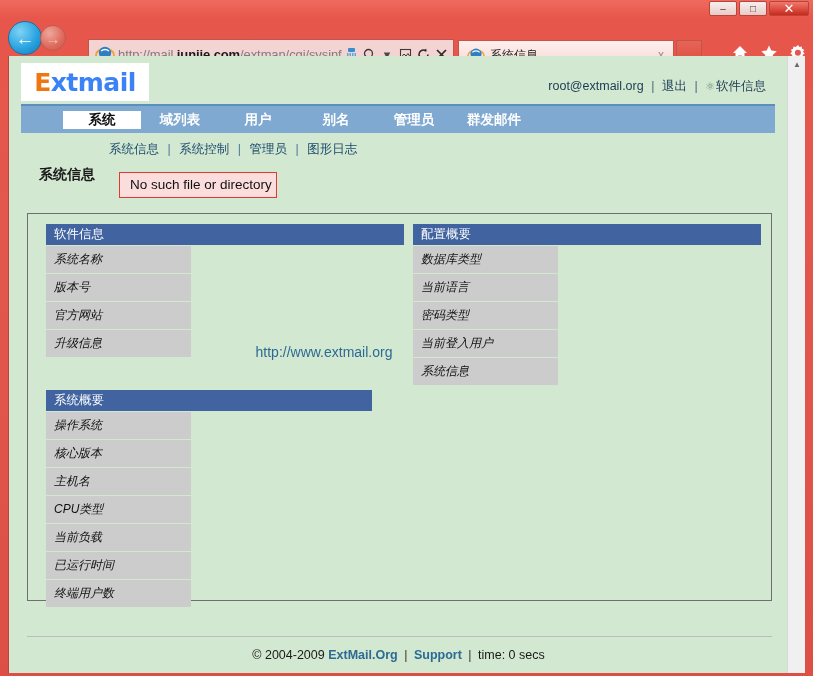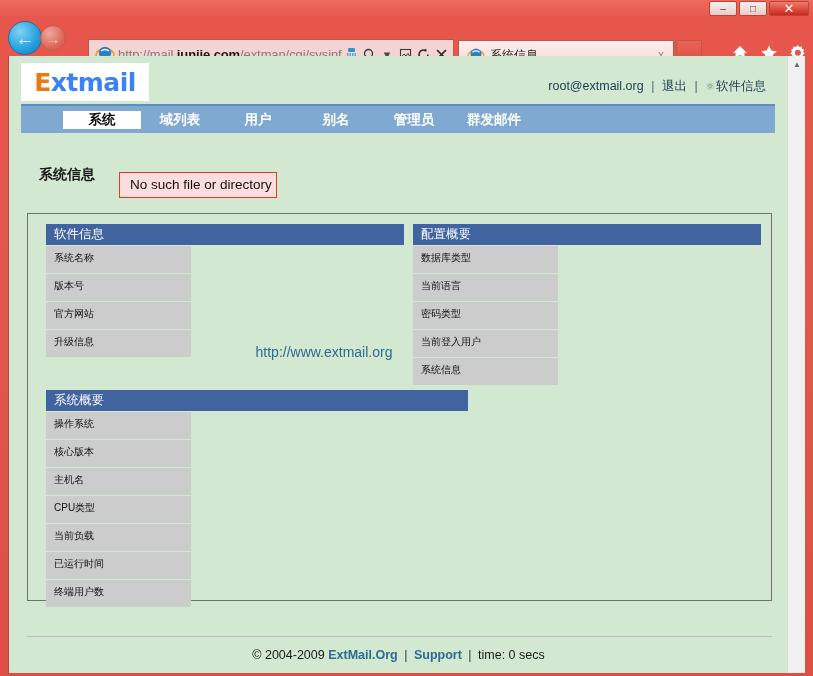--- a/index.html
+++ b/index.html
@@ -216,41 +216,42 @@
     box-sizing:border-box;
   }
   .tbl-row {
     display:flex;
     height:27px;
     margin-top:1px;
   }
   .tbl-label {
     background:#cccccc;
     color:#111111;
-    font-size:10px;
+    font-size:12px;
     padding:5px 0 0 8px;
     box-sizing:border-box;
+    font-style:italic;
   }
   .tbl-value {
     flex:1 1 auto;
     font-size:13px;
     color:#1b4a6e;
     padding-top:5px;
     text-align:center;
     box-sizing:border-box;
   }
 
   #tbl-software { left:18px; top:10px; width:358px; }
   #tbl-software .tbl-head { width:358px; }
   #tbl-software .tbl-label { width:145px; }
   #tbl-config { left:385px; top:10px; width:348px; }
   #tbl-config .tbl-head { width:348px; }
   #tbl-config .tbl-label { width:145px; }
   #tbl-sysinfo { left:18px; top:176px; width:358px; }
-  #tbl-sysinfo .tbl-head { width:422px; }
+  #tbl-sysinfo .tbl-head { width:326px; }
   #tbl-sysinfo .tbl-label { width:145px; }
 
   #website-value {
     position:absolute; left:180px; top:120px;
     width:196px; text-align:center;
     font-size:14px; color:#2d6a94;
   }
 
   #divider {
     position:absolute; left:18px; top:580px;
@@ -373,20 +374,29 @@
 
       <div id="mainnav">
         <div class="navtab active">系统</div>
         <div class="navtab">域列表</div>
         <div class="navtab">用户</div>
         <div class="navtab">别名</div>
         <div class="navtab">管理员</div>
         <div class="navtab">群发邮件</div>
       </div>
 
+      <div id="subnav">
+        <a href="#">系统信息</a>
+        <span class="sep">|</span>
+        <a href="#">系统控制</a>
+        <span class="sep">|</span>
+        <a href="#">管理员</a>
+        <span class="sep">|</span>
+        <a href="#">图形日志</a>
+      </div>
 
       <div id="pagetitle">系统信息</div>
       <div id="errbox">No such file or directory</div>
 
       <div id="panel">
 
         <div class="tbl" id="tbl-software">
           <div class="tbl-head">软件信息</div>
           <div class="tbl-row">
             <div class="tbl-label">系统名称</div>

